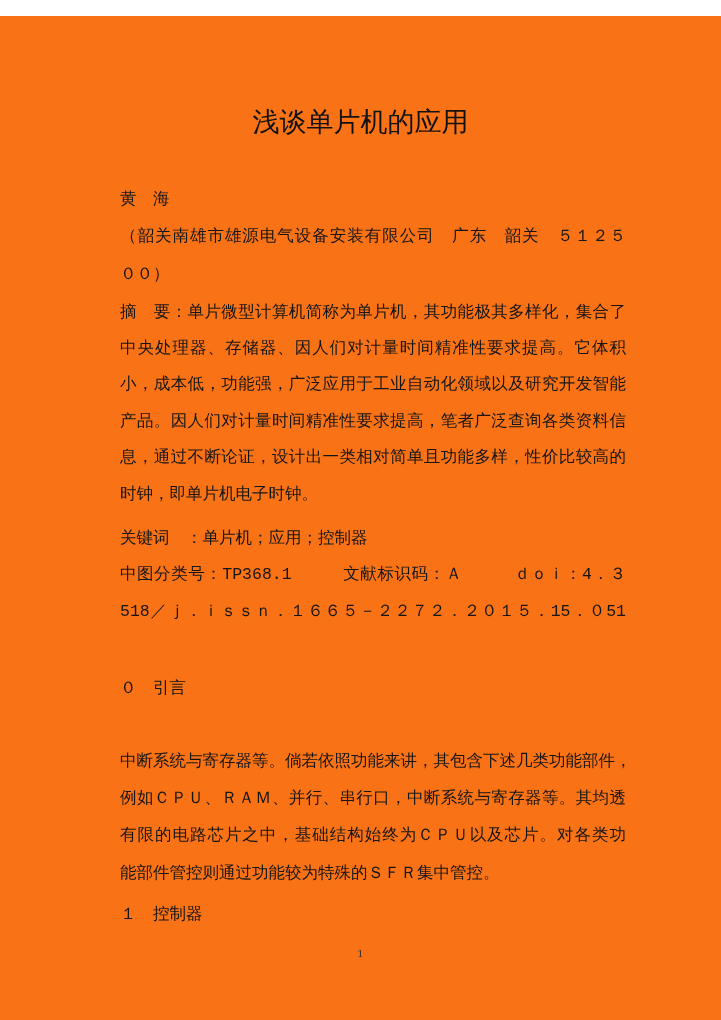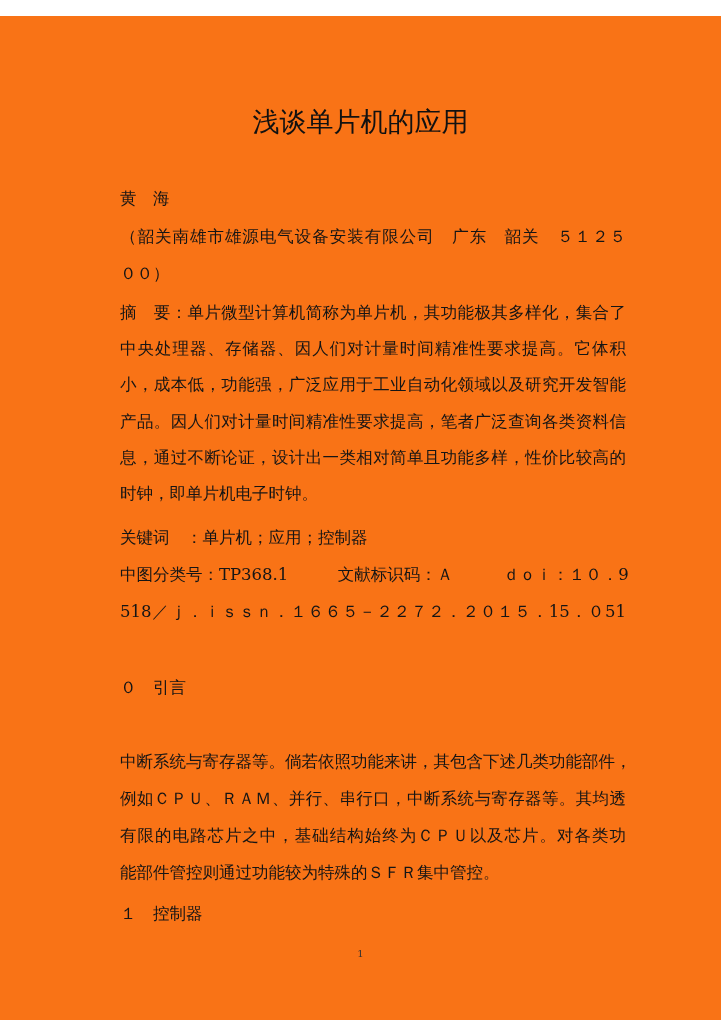--- a/index.html
+++ b/index.html
@@ -3,21 +3,21 @@
   <meta charset="utf-8">
   <style>
     html, body { margin: 0; padding: 0; background: #ffffff; }
     body { width: 721px; height: 1020px; position: relative; overflow: hidden;
            font-family: "DejaVu Serif", "Liberation Serif", serif; color: #111; }
     .page { position: absolute; left: 0; top: 16px; width: 721px; height: 1020px; background: #f97316; }
     .title { position: absolute; left: 0; width: 721px; top: 88px; text-align: center;
              font-size: 27px; line-height: 36px; color: #111; letter-spacing: 0px; }
     .line { position: absolute; left: 108px; width: 506px; font-size: 16.5px; line-height: 22px;
             white-space: nowrap; color: #151515; margin-left: 12px; }
-    .justify { text-align: justify; text-align-last: justify; }
+    .justify { text-align: justify; text-align-last: justify; font-family: Liberation Mono, monospace; }
     .pagenum { position: absolute; left: 0; width: 721px; top: 932px; text-align: center;
                font-size: 10px; color: #333; }
   </style>
 </head>
 <body>
 
 <div class="page">
 
   <div class="title">浅谈单片机的应用</div>
 
@@ -28,21 +28,21 @@
 
   <div class="line justify" style="top:286px">摘　要：单片微型计算机简称为单片机，其功能极其多样化，集合了</div>
   <div class="line justify" style="top:322px">中央处理器、存储器、因人们对计量时间精准性要求提高。它体积</div>
   <div class="line justify" style="top:358px">小，成本低，功能强，广泛应用于工业自动化领域以及研究开发智能</div>
   <div class="line justify" style="top:395px">产品。因人们对计量时间精准性要求提高，笔者广泛查询各类资料信</div>
   <div class="line justify" style="top:431px">息，通过不断论证，设计出一类相对简单且功能多样，性价比较高的</div>
   <div class="line" style="top:467px">时钟，即单片机电子时钟。</div>
 
   <div class="line" style="top:511px">关键词　：单片机；应用；控制器</div>
 
-  <div class="line justify" style="top:548px">中图分类号：TP368.1　　　文献标识码：Ａ　　　ｄｏｉ：１０．9</div>
+  <div class="line justify" style="top:548px">中图分类号：TP368.1　　　文献标识码：Ａ　　　ｄｏｉ：4．３</div>
   <div class="line justify" style="top:585px">518／ｊ．ｉｓｓｎ．１６６５－２２７２．２０１５．15．０51</div>
 
 
   <div class="line" style="top:661px">０　引言</div>
 
   <div class="line justify" style="top:735px">中断系统与寄存器等。倘若依照功能来讲，其包含下述几类功能部件，</div>
   <div class="line justify" style="top:772px">例如ＣＰＵ、ＲＡＭ、并行、串行口，中断系统与寄存器等。其均透</div>
   <div class="line justify" style="top:809px">有限的电路芯片之中，基础结构始终为ＣＰＵ以及芯片。对各类功</div>
   <div class="line" style="top:846px">能部件管控则通过功能较为特殊的ＳＦＲ集中管控。</div>
 

